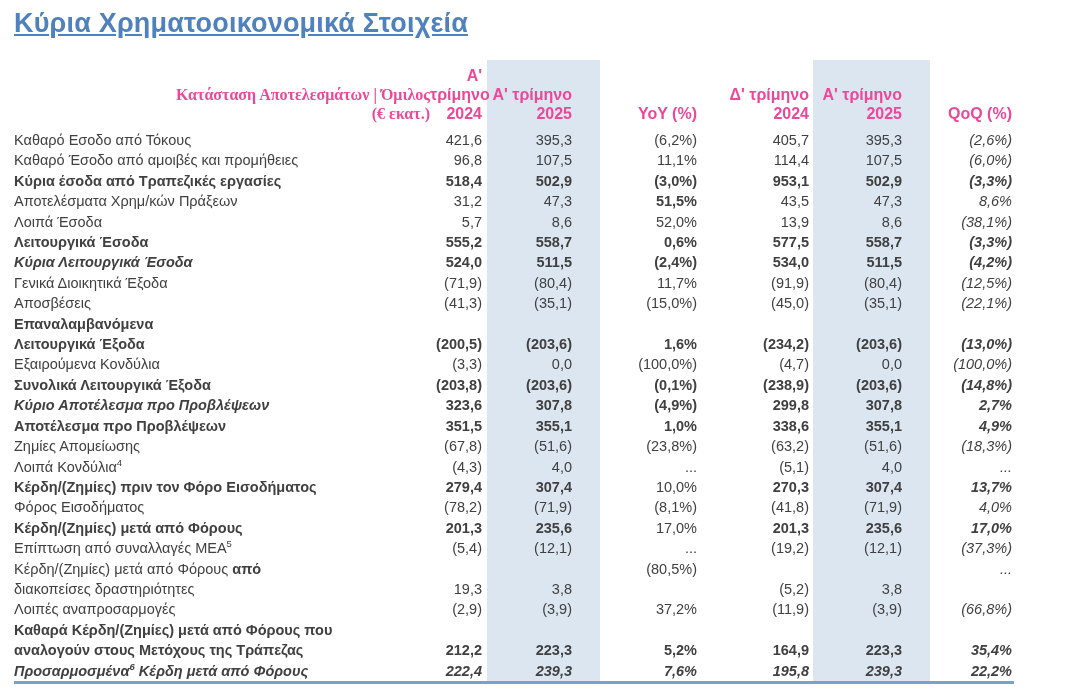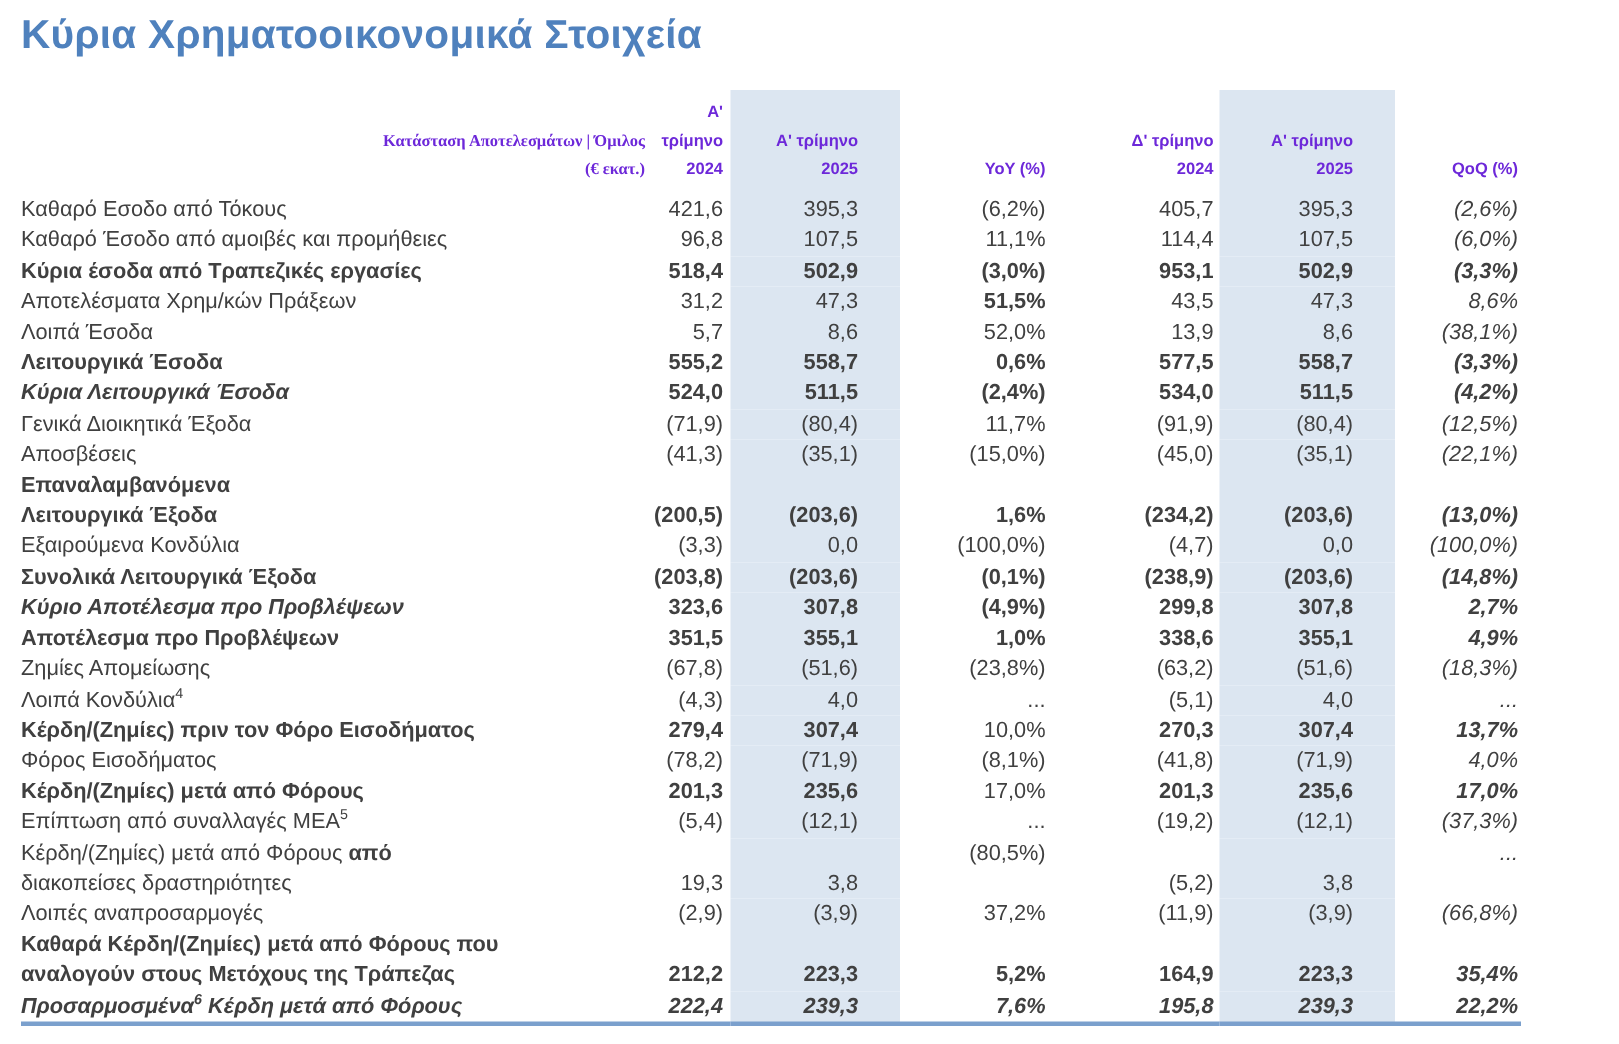--- a/index.html
+++ b/index.html
@@ -4,29 +4,29 @@
 <style>
   html,body { margin:0; padding:0; }
   body {
     width:1079px; height:696px; overflow:hidden;
     background:#ffffff; color:#404040;
     font-family:"Liberation Sans", sans-serif;
   }
   .page { padding:8px 0 0 14px; }
   .page-title {
     font-size:27px; font-weight:bold; color:#4f81bd;
-    margin:0 0 21px 0; letter-spacing:0.2px;
+    margin:0 0 21px 0; letter-spacing:0.2px;text-decoration:underline;
   }
   table.fin {
     border-collapse:collapse; table-layout:fixed; width:1000px;
     border-bottom:3px solid #7ba0cd;
   }
   col.band { background:#dce6f1; }
   th {
-    color:#6d28d9; font-size:11px; font-weight:bold;
+    color:#ec4899; font-size:16px; font-weight:bold;
     text-align:right; vertical-align:bottom;
     line-height:19px; padding:6px 0 7px 0;
   }
   th.c-label { text-align:right;font-family:Liberation Serif, serif; }
   td {
     font-size:14.5px; line-height:20.4px; vertical-align:bottom; padding:0;
     color:#404040;
   }
   td.c-num { text-align:right; white-space:nowrap; }
   

